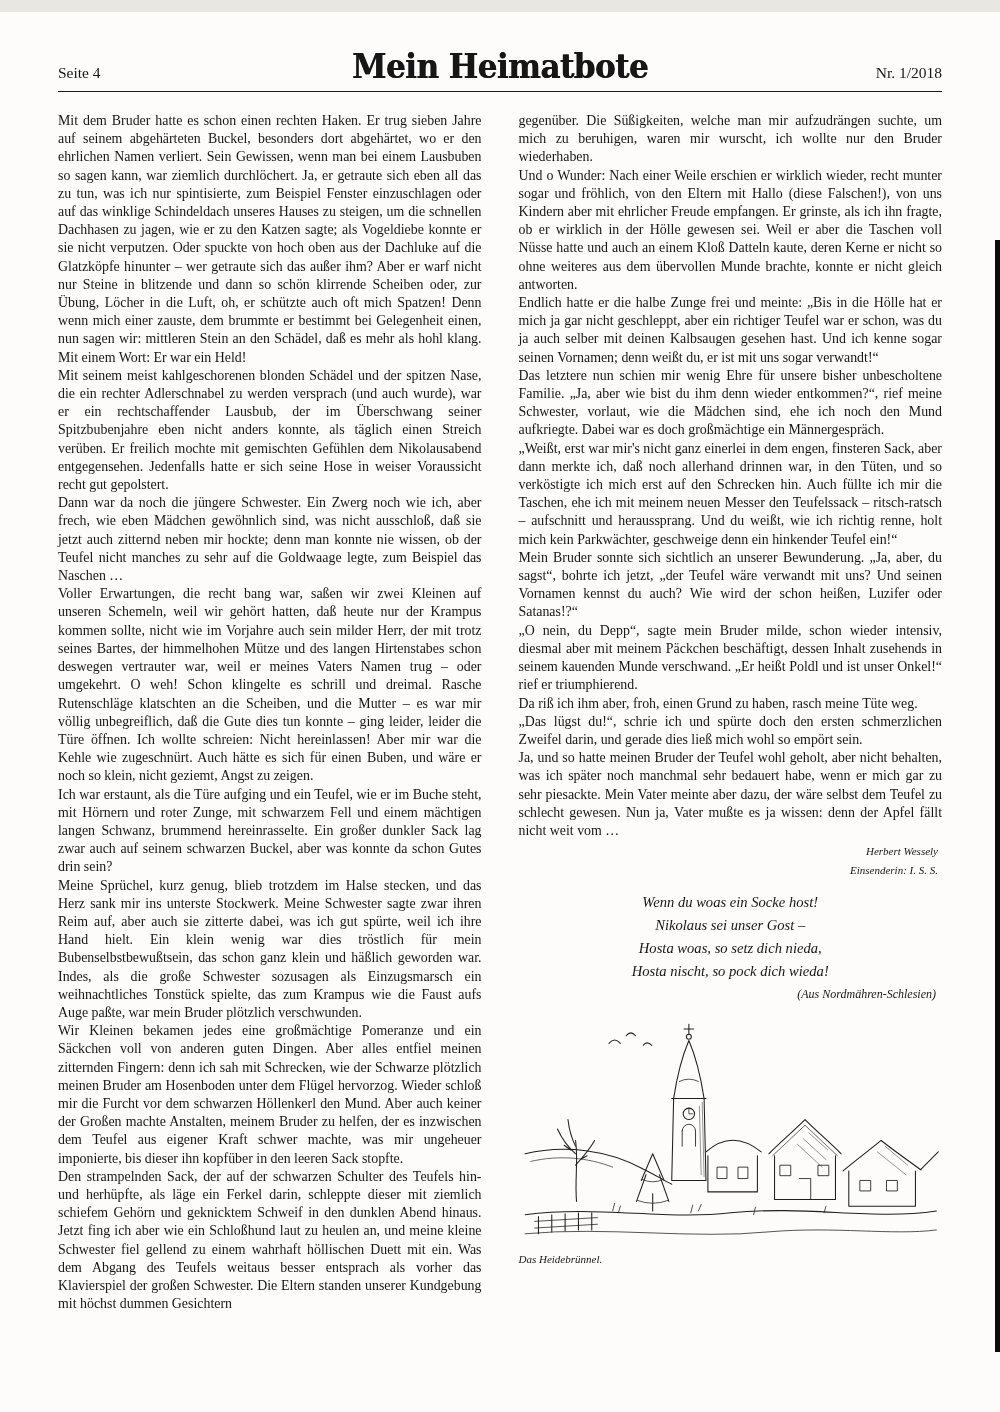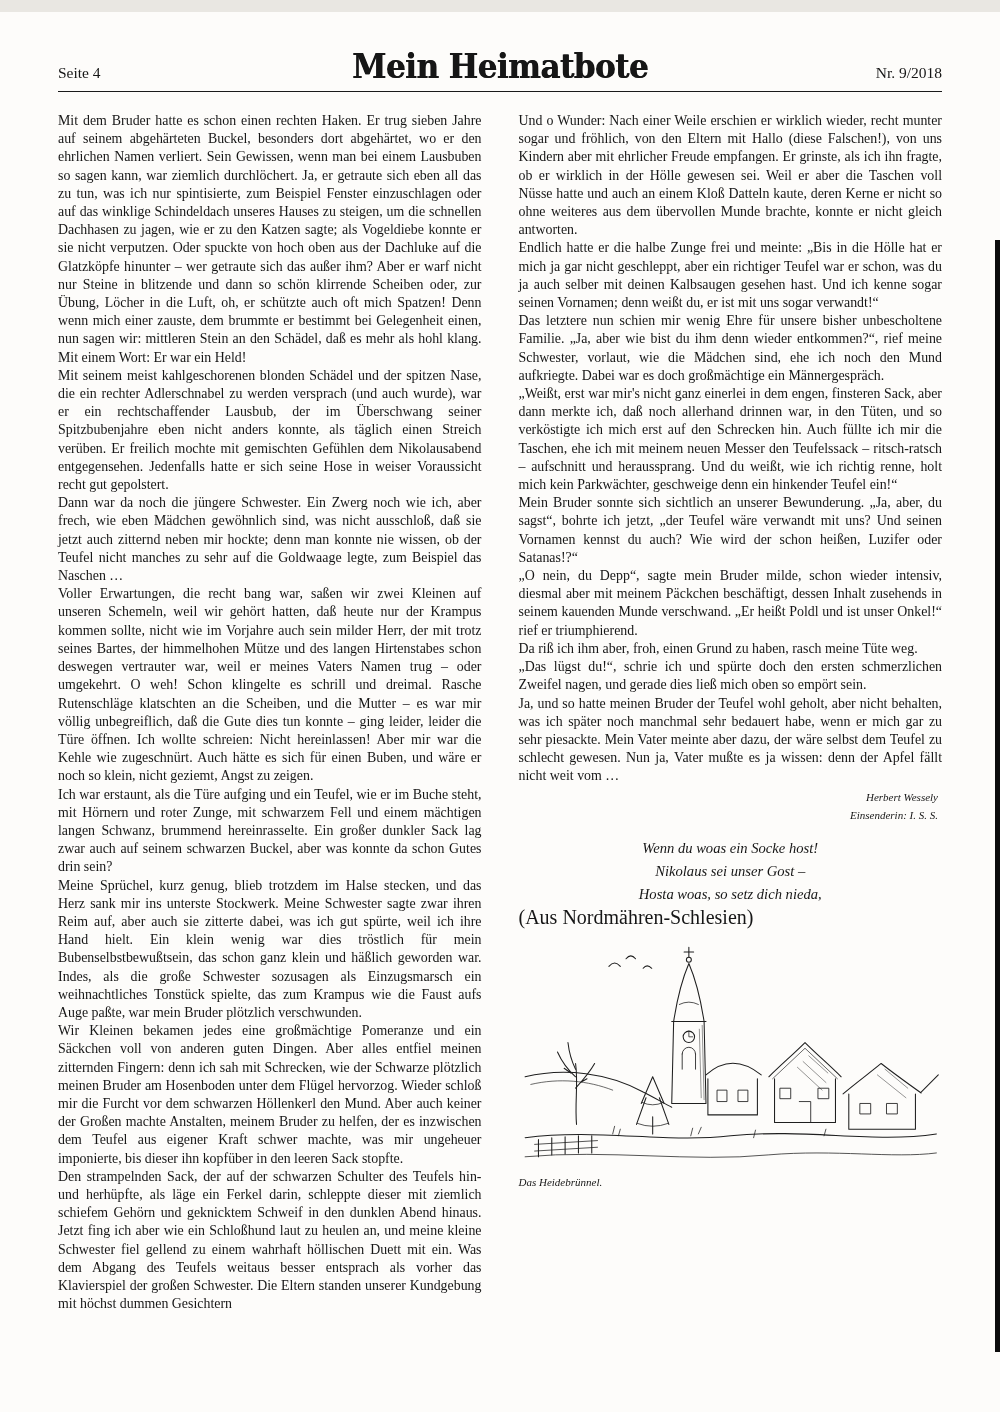--- a/index.html
+++ b/index.html
@@ -51,21 +51,23 @@
 
   
   .poem { margin:12px 0 6px 0; }
   .poem p.poem-line {
     font-style:italic;
     text-align:center;
     font-size:14.6px;
     line-height:23px;
   }
   .poem p.poem-src {
-    font-size:20px;
+    font-style:italic;
+    text-align:right;
+    font-size:12px;
     line-height:22px;
     padding-right:6px;
   }
 
   
   figure { margin-top:4px; }
   figure svg { display:block; width:100%; height:238px; }
   figcaption {
     font-style:italic;
     font-size:11px;
@@ -84,57 +86,59 @@
   }
 </style>
 </head>
 <body>
 
 <div class="page">
 
   <header class="masthead-row">
     <span class="page-num">Seite 4</span>
     <h1 class="masthead">Mein Heimatbote</h1>
-    <span class="issue">Nr. 9/2018</span>
+    <span class="issue">Nr. 1/2018</span>
   </header>
   <div class="rule"></div>
 
   <main class="columns">
 
     <section class="col">
       <p class="body-par">Mit dem Bruder hatte es schon einen rechten Haken. Er trug sieben Jahre auf seinem abgehärteten Buckel, besonders dort abgehärtet, wo er den ehrlichen Namen verliert. Sein Gewissen, wenn man bei einem Lausbuben so sagen kann, war ziemlich durchlöchert. Ja, er getraute sich eben all das zu tun, was ich nur spintisierte, zum Beispiel Fenster einzuschlagen oder auf das winklige Schindeldach unseres Hauses zu steigen, um die schnellen Dachhasen zu jagen, wie er zu den Katzen sagte; als Vogeldiebe konnte er sie nicht verputzen. Oder spuckte von hoch oben aus der Dachluke auf die Glatzköpfe hinunter – wer getraute sich das außer ihm? Aber er warf nicht nur Steine in blitzende und dann so schön klirrende Scheiben oder, zur Übung, Löcher in die Luft, oh, er schützte auch oft mich Spatzen! Denn wenn mich einer zauste, dem brummte er bestimmt bei Gelegenheit einen, nun sagen wir: mittleren Stein an den Schädel, daß es mehr als hohl klang. Mit einem Wort: Er war ein Held!</p>
       <p class="body-par">Mit seinem meist kahlgeschorenen blonden Schädel und der spitzen Nase, die ein rechter Adlerschnabel zu werden versprach (und auch wurde), war er ein rechtschaffender Lausbub, der im Überschwang seiner Spitzbubenjahre eben nicht anders konnte, als täglich einen Streich verüben. Er freilich mochte mit gemischten Gefühlen dem Nikolausabend entgegensehen. Jedenfalls hatte er sich seine Hose in weiser Voraussicht recht gut gepolstert.</p>
       <p class="body-par">Dann war da noch die jüngere Schwester. Ein Zwerg noch wie ich, aber frech, wie eben Mädchen gewöhnlich sind, was nicht ausschloß, daß sie jetzt auch zitternd neben mir hockte; denn man konnte nie wissen, ob der Teufel nicht manches zu sehr auf die Goldwaage legte, zum Beispiel das Naschen …</p>
       <p class="body-par">Voller Erwartungen, die recht bang war, saßen wir zwei Kleinen auf unseren Schemeln, weil wir gehört hatten, daß heute nur der Krampus kommen sollte, nicht wie im Vorjahre auch sein milder Herr, der mit trotz seines Bartes, der himmelhohen Mütze und des langen Hirtenstabes schon deswegen vertrauter war, weil er meines Vaters Namen trug – oder umgekehrt. O weh! Schon klingelte es schrill und dreimal. Rasche Rutenschläge klatschten an die Scheiben, und die Mutter – es war mir völlig unbegreiflich, daß die Gute dies tun konnte – ging leider, leider die Türe öffnen. Ich wollte schreien: Nicht hereinlassen! Aber mir war die Kehle wie zugeschnürt. Auch hätte es sich für einen Buben, und wäre er noch so klein, nicht geziemt, Angst zu zeigen.</p>
       <p class="body-par">Ich war erstaunt, als die Türe aufging und ein Teufel, wie er im Buche steht, mit Hörnern und roter Zunge, mit schwarzem Fell und einem mächtigen langen Schwanz, brummend hereinrasselte. Ein großer dunkler Sack lag zwar auch auf seinem schwarzen Buckel, aber was konnte da schon Gutes drin sein?</p>
       <p class="body-par">Meine Sprüchel, kurz genug, blieb trotzdem im Halse stecken, und das Herz sank mir ins unterste Stockwerk. Meine Schwester sagte zwar ihren Reim auf, aber auch sie zitterte dabei, was ich gut spürte, weil ich ihre Hand hielt. Ein klein wenig war dies tröstlich für mein Bubenselbstbewußtsein, das schon ganz klein und häßlich geworden war. Indes, als die große Schwester sozusagen als Einzugsmarsch ein weihnachtliches Tonstück spielte, das zum Krampus wie die Faust aufs Auge paßte, war mein Bruder plötzlich verschwunden.</p>
       <p class="body-par">Wir Kleinen bekamen jedes eine großmächtige Pomeranze und ein Säckchen voll von anderen guten Dingen. Aber alles entfiel meinen zitternden Fingern: denn ich sah mit Schrecken, wie der Schwarze plötzlich meinen Bruder am Hosenboden unter dem Flügel hervorzog. Wieder schloß mir die Furcht vor dem schwarzen Höllenkerl den Mund. Aber auch keiner der Großen machte Anstalten, meinem Bruder zu helfen, der es inzwischen dem Teufel aus eigener Kraft schwer machte, was mir ungeheuer imponierte, bis dieser ihn kopfüber in den leeren Sack stopfte.</p>
       <p class="body-par">Den strampelnden Sack, der auf der schwarzen Schulter des Teufels hin- und herhüpfte, als läge ein Ferkel darin, schleppte dieser mit ziemlich schiefem Gehörn und geknicktem Schweif in den dunklen Abend hinaus. Jetzt fing ich aber wie ein Schloßhund laut zu heulen an, und meine kleine Schwester fiel gellend zu einem wahrhaft höllischen Duett mit ein. Was dem Abgang des Teufels weitaus besser entsprach als vorher das Klavierspiel der großen Schwester. Die Eltern standen unserer Kundgebung mit höchst dummen Gesichtern</p>
     </section>
 
     <section class="col">
+      <p class="body-par">gegenüber. Die Süßigkeiten, welche man mir aufzudrängen suchte, um mich zu beruhigen, waren mir wurscht, ich wollte nur den Bruder wiederhaben.</p>
       <p class="body-par">Und o Wunder: Nach einer Weile erschien er wirklich wieder, recht munter sogar und fröhlich, von den Eltern mit Hallo (diese Falschen!), von uns Kindern aber mit ehrlicher Freude empfangen. Er grinste, als ich ihn fragte, ob er wirklich in der Hölle gewesen sei. Weil er aber die Taschen voll Nüsse hatte und auch an einem Kloß Datteln kaute, deren Kerne er nicht so ohne weiteres aus dem übervollen Munde brachte, konnte er nicht gleich antworten.</p>
       <p class="body-par">Endlich hatte er die halbe Zunge frei und meinte: „Bis in die Hölle hat er mich ja gar nicht geschleppt, aber ein richtiger Teufel war er schon, was du ja auch selber mit deinen Kalbsaugen gesehen hast. Und ich kenne sogar seinen Vornamen; denn weißt du, er ist mit uns sogar verwandt!“</p>
       <p class="body-par">Das letztere nun schien mir wenig Ehre für unsere bisher unbescholtene Familie. „Ja, aber wie bist du ihm denn wieder entkommen?“, rief meine Schwester, vorlaut, wie die Mädchen sind, ehe ich noch den Mund aufkriegte. Dabei war es doch großmächtige ein Männergespräch.</p>
       <p class="body-par">„Weißt, erst war mir's nicht ganz einerlei in dem engen, finsteren Sack, aber dann merkte ich, daß noch allerhand drinnen war, in den Tüten, und so verköstigte ich mich erst auf den Schrecken hin. Auch füllte ich mir die Taschen, ehe ich mit meinem neuen Messer den Teufelssack – ritsch-ratsch – aufschnitt und heraussprang. Und du weißt, wie ich richtig renne, holt mich kein Parkwächter, geschweige denn ein hinkender Teufel ein!“</p>
       <p class="body-par">Mein Bruder sonnte sich sichtlich an unserer Bewunderung. „Ja, aber, du sagst“, bohrte ich jetzt, „der Teufel wäre verwandt mit uns? Und seinen Vornamen kennst du auch? Wie wird der schon heißen, Luzifer oder Satanas!?“</p>
       <p class="body-par">„O nein, du Depp“, sagte mein Bruder milde, schon wieder intensiv, diesmal aber mit meinem Päckchen beschäftigt, dessen Inhalt zusehends in seinem kauenden Munde verschwand. „Er heißt Poldl und ist unser Onkel!“ rief er triumphierend.</p>
       <p class="body-par">Da riß ich ihm aber, froh, einen Grund zu haben, rasch meine Tüte weg.</p>
-      <p class="body-par">„Das lügst du!“, schrie ich und spürte doch den ersten schmerzlichen Zweifel nagen, und gerade dies ließ mich oben so empört sein.</p>
+      <p class="body-par">„Das lügst du!“, schrie ich und spürte doch den ersten schmerzlichen Zweifel darin, und gerade dies ließ mich wohl so empört sein.</p>
       <p class="body-par">Ja, und so hatte meinen Bruder der Teufel wohl geholt, aber nicht behalten, was ich später noch manchmal sehr bedauert habe, wenn er mich gar zu sehr piesackte. Mein Vater meinte aber dazu, der wäre selbst dem Teufel zu schlecht gewesen. Nun ja, Vater mußte es ja wissen: denn der Apfel fällt nicht weit vom …</p>
 
       <div class="sig-block">
         <p class="sig">Herbert Wessely</p>
         <p class="sig">Einsenderin: I. S. S.</p>
       </div>
 
       <div class="poem">
         <p class="poem-line">Wenn du woas ein Socke host!</p>
         <p class="poem-line">Nikolaus sei unser Gost –</p>
         <p class="poem-line">Hosta woas, so setz dich nieda,</p>
+        <p class="poem-line">Hosta nischt, so pock dich wieda!</p>
         <p class="poem-src">(Aus Nordmähren-Schlesien)</p>
       </div>
 
       <figure>
         <svg viewBox="0 0 440 250" preserveAspectRatio="xMidYMid meet" aria-hidden="true">
           <g stroke="#1f1f1f" fill="none" stroke-width="1.1" stroke-linecap="round" stroke-linejoin="round">
 
             <path d="M92,34 q6,-7 12,0 M110,26 q5,-6 10,0 M128,36 q4,-5 9,0"></path>
 
             <path d="M4,150 C45,140 92,146 128,166 C140,172 150,178 158,182"></path>

